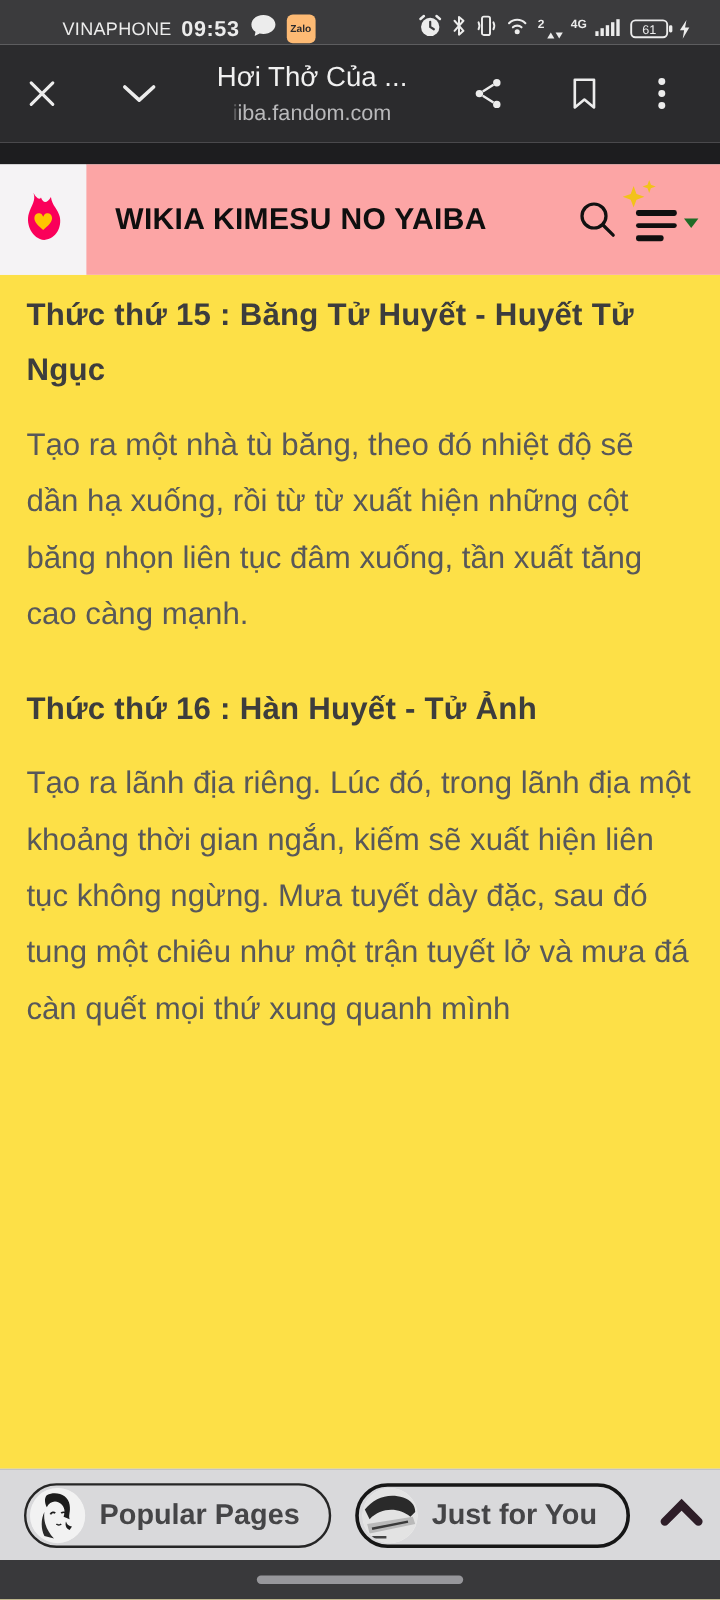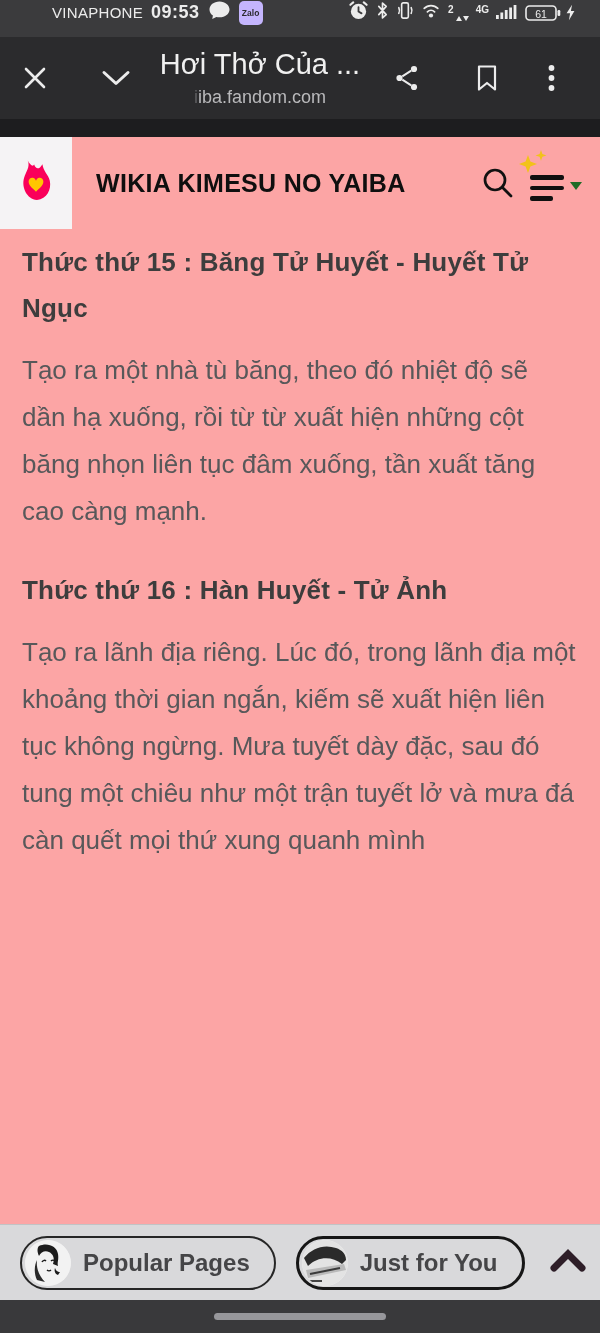--- a/index.html
+++ b/index.html
@@ -6,28 +6,28 @@
   html,body { width:600px; height:1333px; }
   body {
     font-family: "Liberation Sans", sans-serif;
     background:#f5f4f5;
     position:relative;
     overflow:hidden;
   }
 
   
   .status-bar{
-    height:37px; background:#3b3b3d; display:flex; align-items:flex-start;
+    height:37px; background:#3b3b3d; display:flex; align-items:flex-end;
     justify-content:space-between; padding:0 24px 0 52px; color:#ececec;
   }
   .sb-left{ display:flex; align-items:center; gap:8px; }
   .sb-carrier{ font-size:15px; letter-spacing:.3px; }
   .sb-time{ font-size:18px; font-weight:bold; letter-spacing:.5px; }
   .zalo-chip{
-    width:24px; height:24px; background:#c4b5fd; border-radius:5px;
+    width:24px; height:24px; background:#fdba74; border-radius:5px;
     display:flex; align-items:center; justify-content:center;
     font-size:8.5px; font-weight:bold; color:#2b2b2d;
   }
   .sb-right{ display:flex; align-items:center; gap:7px; }
   .net-cluster{ display:flex; align-items:flex-start; gap:2px; }
   .sup2{ font-size:10px; line-height:10px; font-weight:bold; }
   .net-col{ display:flex; flex-direction:column; align-items:flex-start; gap:2px; }
   .net-type{ font-size:10px; line-height:9px; font-weight:bold;margin-left:20px; }
   .net-arrows{ display:flex; gap:1px; }
   .arr-up{ width:0; height:0; border-left:3px solid transparent; border-right:3px solid transparent; border-bottom:5px solid #ececec; }
@@ -38,21 +38,21 @@
   .browser-bar{
     height:82px; background:#2b2b2d; position:relative; display:flex; align-items:center;
   }
   .bb-btn{ position:absolute; top:50%; transform:translateY(-50%); background:none; border:none; cursor:pointer; display:flex; align-items:center; justify-content:center; }
   .bb-close{ left:22px; }
   .bb-chevron{ left:100px; }
   .bb-center{
     position:absolute; left:148px; width:224px; top:50%; transform:translateY(-50%);
     text-align:center; color:#f0f0f0; cursor:pointer;
   }
-  .bb-title{ font-size:29px; font-weight:400; white-space:nowrap; }
+  .bb-title{ font-size:23px; font-weight:400; white-space:nowrap; }
   .bb-url{ font-size:18px; color:#b9b9bb; margin-top:6px; white-space:nowrap; }
   .url-fade{ opacity:.35; }
   .bb-share{ left:392px; }
   .bb-bookmark{ left:474px; }
   .bb-dots{ left:548px; }
 
   .page-strip{ height:18px; background:#1d1d1f; }
 
   
   .wiki-header{ height:92px; display:flex; }
@@ -70,21 +70,21 @@
   .icon-btn{ background:none; border:none; cursor:pointer; display:flex; align-items:center; }
   .menu-combo{ position:relative; display:flex; align-items:center; gap:6px; }
   .sparkles{ position:absolute; left:-14px; top:-16px; }
   .burger{ display:flex; flex-direction:column; gap:6px; padding-top:10px; }
   .burger span{ display:block; height:4.5px; background:#101010; border-radius:2px; }
   .burger .b1{ width:34px; } .burger .b2{ width:34px; } .burger .b3{ width:23px; }
   .dd-caret{ width:0; height:0; border-left:6px solid transparent; border-right:6px solid transparent; border-top:8px solid #1f6b26; margin-top:6px; }
 
   
   .content{
-    height:995px; overflow:hidden; padding:0 22px; background:#fca5a5;
+    height:995px; overflow:hidden; padding:0 22px; background:#fde047;
   }
   .section-heading{
     font-size:26px; line-height:46px; font-weight:700; color:#3d3d3d;
     letter-spacing:.2px; margin-top:32px;
   }
   .section-heading.first{ margin-top:10px; }
   .section-body{
     font-size:26px; line-height:47px; color:#58585a; margin-top:16px; font-weight:400;
   }
 

